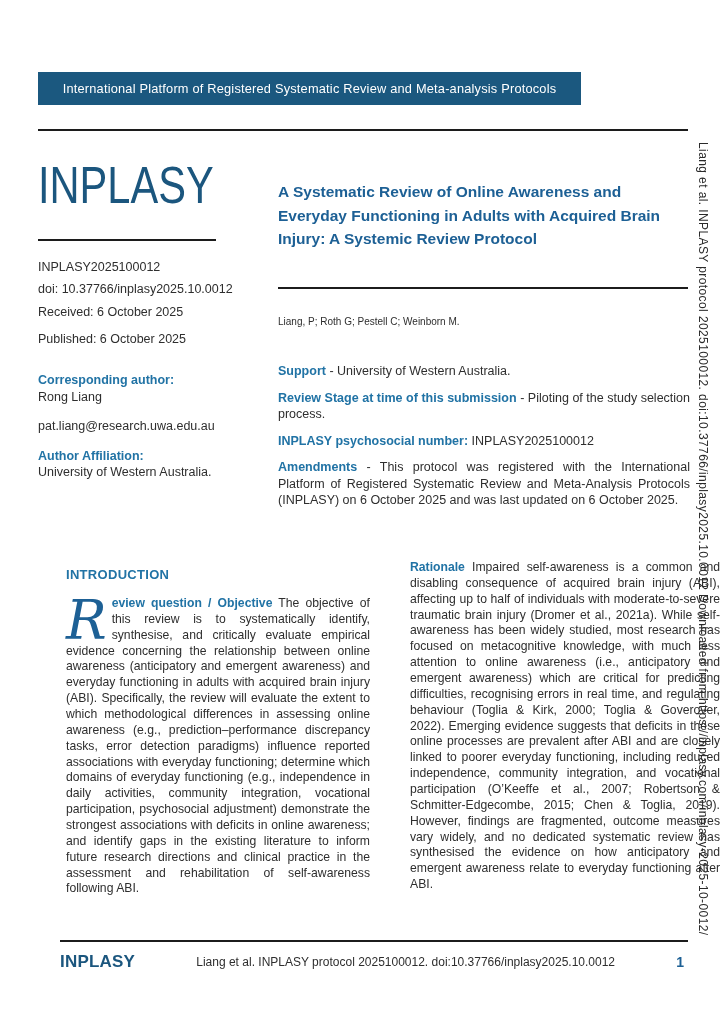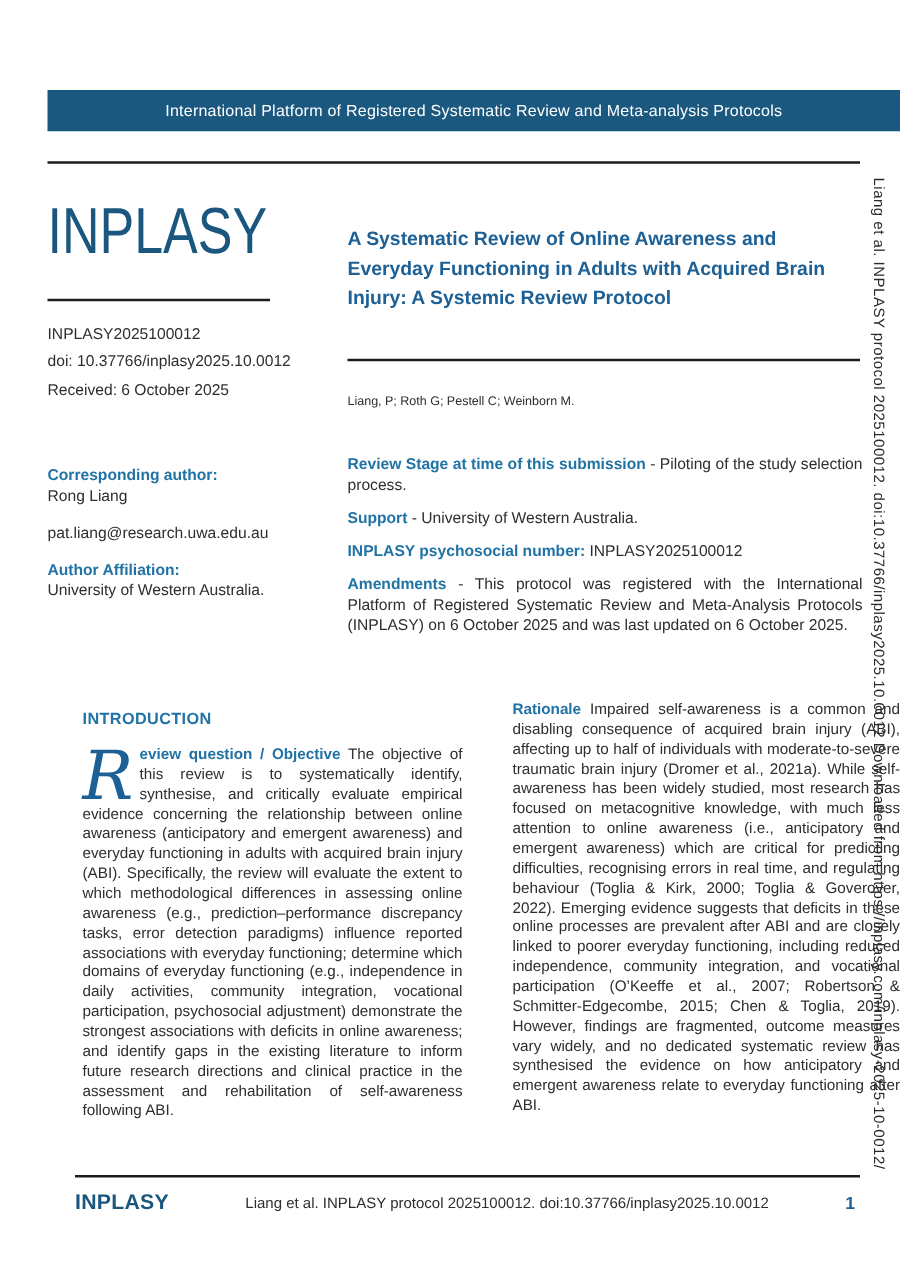--- a/index.html
+++ b/index.html
@@ -7,21 +7,21 @@
     position:relative;
     width:724px;height:1024px;
     background:#ffffff;
     font-family:"Liberation Sans","DejaVu Sans",sans-serif;
     color:#2e2e2e;
     overflow:hidden;
     margin:0 auto;
   }
   
   .banner{
-    position:absolute;left:38px;top:72px;width:682px;height:33px;
+    position:absolute;left:38px;top:72px;width:543px;height:33px;
     background:#1b587f;color:#ffffff;
     display:flex;align-items:center;justify-content:center;
     font-size:12.8px;letter-spacing:0.2px;
   }
   .rule{position:absolute;background:#1c1c1c;height:2px;}
   .rule-top{left:38px;top:129px;width:650px;}
   .rule-logo{left:38px;top:239px;width:178px;}
   .rule-title{left:278px;top:287px;width:410px;}
   .rule-footer{left:60px;top:940px;width:628px;}
 
@@ -94,39 +94,40 @@
 
   <div class="rule rule-top"></div>
 
   <div class="logo">INPLASY</div>
   <div class="rule rule-logo"></div>
 
   <div class="meta">
     <div>INPLASY2025100012</div>
     <div>doi: 10.37766/inplasy2025.10.0012</div>
     <div>Received: 6 October 2025</div>
+    <div class="pub">Published: 6 October 2025</div>
   </div>
 
   <div class="author-block">
     <div class="blue-label">Corresponding author:</div>
     <div>Rong Liang</div>
     <div class="gap"></div>
     <div>pat.liang@research.uwa.edu.au</div>
     <div class="gap"></div>
     <div class="blue-label">Author Affiliation:</div>
     <div>University of Western Australia.</div>
   </div>
 
   <div class="title">A Systematic Review of Online Awareness and Everyday Functioning in Adults with Acquired Brain Injury: A Systemic Review Protocol</div>
   <div class="rule rule-title"></div>
   <div class="authors">Liang, P; Roth G; Pestell C; Weinborn M.</div>
 
   <div class="admin">
+    <p><span class="blue-label">Support</span><span> -  University of Western Australia.</span></p>
     <p><span class="blue-label">Review Stage at time of this submission</span><span> - Piloting of the study selection process.</span></p>
-    <p><span class="blue-label">Support</span><span> -  University of Western Australia.</span></p>
     <p><span class="blue-label">INPLASY psychosocial number:</span><span> INPLASY2025100012</span></p>
     <p><span class="blue-label">Amendments</span><span> - This protocol was registered with the International Platform of Registered Systematic Review and Meta-Analysis Protocols (INPLASY) on 6 October 2025 and was last updated on 6 October 2025.</span></p>
   </div>
 
   <div class="intro-heading">INTRODUCTION</div>
 
   <div class="col col-left">
     <span class="dropcap">R</span><span class="blue-label">eview question / Objective</span><span> The objective of this review is to systematically identify, synthesise, and critically evaluate empirical evidence concerning the relationship between online awareness (anticipatory and emergent awareness) and everyday functioning in adults with acquired brain injury (ABI). Specifically, the review will evaluate the extent to which methodological differences in assessing online awareness (e.g., prediction–performance discrepancy tasks, error detection paradigms) influence reported associations with everyday functioning; determine which domains of everyday functioning (e.g., independence in daily activities, community integration, vocational participation, psychosocial adjustment) demonstrate the strongest associations with deficits in online awareness; and identify gaps in the existing literature to inform future research directions and clinical practice in the assessment and rehabilitation of self-awareness following ABI.</span>
   </div>
 

